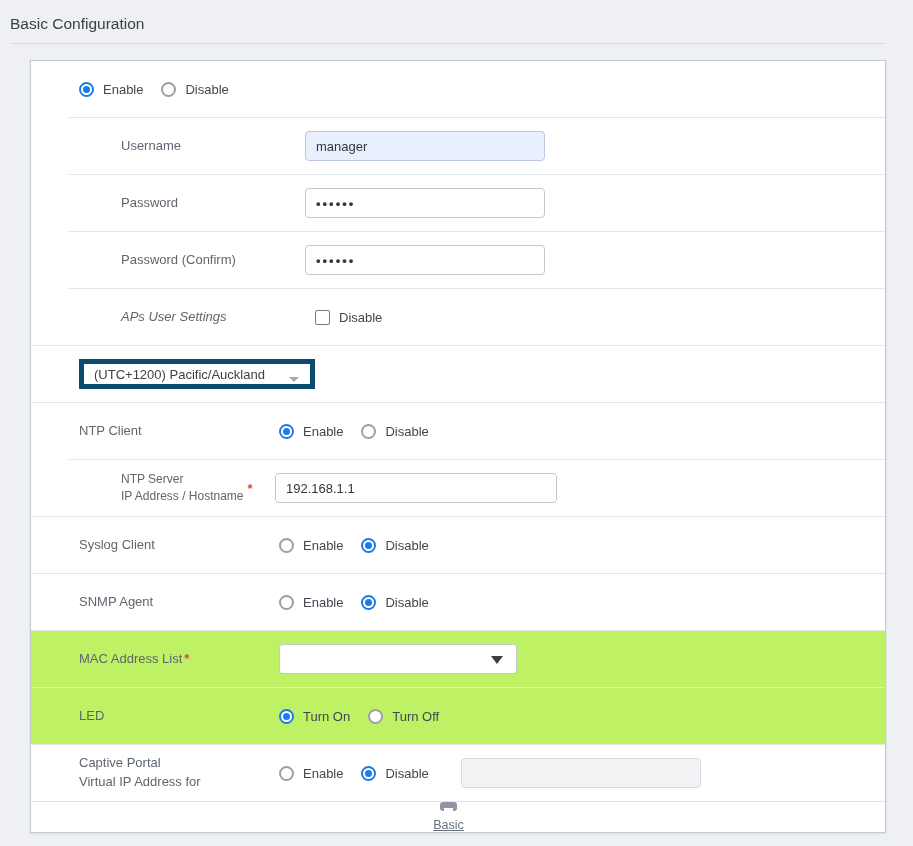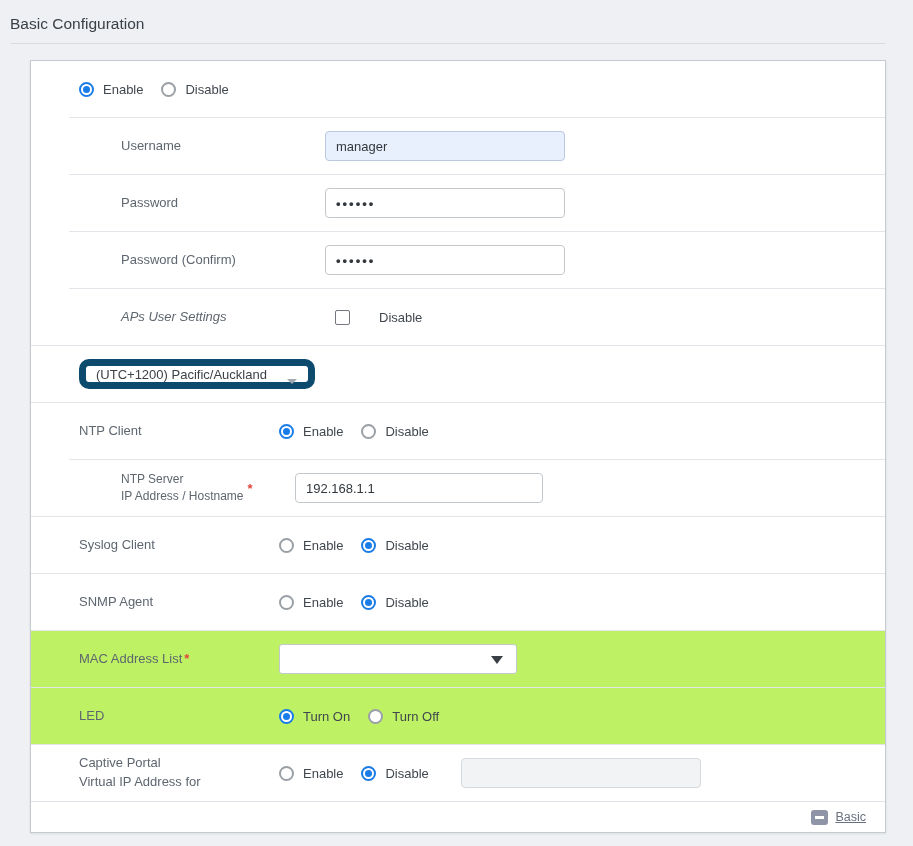--- a/index.html
+++ b/index.html
@@ -17,21 +17,21 @@
 
   .panel {
     width:856px;
     margin:16px 27px 0 30px;
     background:#ffffff;
     border:1px solid #c5c9d0;
     box-shadow:0 1px 2px rgba(60,64,70,0.10);
   }
 
   .row { display:flex; align-items:center; min-height:56px; padding:8px 20px 8px 48px; background:#fff; }
-  .row.sub { padding-left:90px;gap:20px; }
+  .row.sub { padding-left:90px; }
   .row.tinted { background:#bef264; }
 
   .divider { height:1px; background:#e2e5e9; }
   .divider.indent { margin-left:38px; }
 
   .f-label { width:200px; flex-shrink:0; font-size:13px; color:#5e666f; line-height:1.45; }
   .row.sub .f-label { width:184px; }
   .row.sub .f-label.cb-label { width:194px;font-style:italic; }
   .label-wrap { display:flex; align-items:center; width:154px; flex-shrink:0; }
   .label-wrap .lines { font-size:12px; color:#5e666f; line-height:1.45; }
@@ -57,45 +57,45 @@
   }
 
   .text-input {
     width:240px; height:30px; border:1px solid #c3c8cd; border-radius:4px;
     padding:0 10px; font-size:13px; color:#33383d; background:#fff;
     font-family:"Liberation Sans","DejaVu Sans",sans-serif; outline:none;
   }
   .text-input.autofill { background:#e8f0fe; border-color:#bcc8e0; }
   .text-input.pwd { font-weight:700; letter-spacing:2px; font-size:13px; }
   .text-input.disabled { background:#f2f3f5; border-color:#d6d9dd; }
-  .input-238 { width:248px; }
+  .input-238 { width:282px; }
   .vip-input { margin-left:14px; }
 
   .select {
     position:relative; height:30px; background:#fff; display:flex; align-items:center;
     padding:0 28px 0 10px; cursor:pointer;
   }
-  .select.tz { width:236px; border:7px solid #0c4a6e; border-radius:10px; }
+  .select.tz { width:236px; border:5px solid #0c4a6e; border-radius:0; }
   .select.mac { width:238px; border:1px solid #c3c8cd; border-radius:3px; }
   .select .sel-text { font-size:13px; color:#3c4248; white-space:nowrap; overflow:hidden; }
   .caret-sm {
     position:absolute; right:11px; top:13px; width:0; height:0;
     border-left:5px solid transparent; border-right:5px solid transparent;
     border-top:5px solid #a3a8af;
   }
   .caret-lg {
     position:absolute; right:13px; top:11px; width:0; height:0;
     border-left:6px solid transparent; border-right:6px solid transparent;
     border-top:8px solid #3a3f45;
   }
 
   .panel-footer {
     height:31px; background:#fff; border-top:1px solid #e0e4e8;
     display:flex; align-items:center; justify-content:flex-end;
-    padding-right:19px; gap:7px;
+    padding-right:19px; gap:7px;flex-direction:column;
   }
   .minus-btn {
     width:17px; height:15px; background:#8f95a6; border-radius:3px;
     position:relative; cursor:pointer;
   }
   .minus-btn::after {
     content:""; position:absolute; left:4px; top:6px; width:9px; height:3px; background:#fff;
   }
   .basic-link { font-size:12.5px; color:#6a7180; text-decoration:underline; cursor:pointer; }
 </style>

